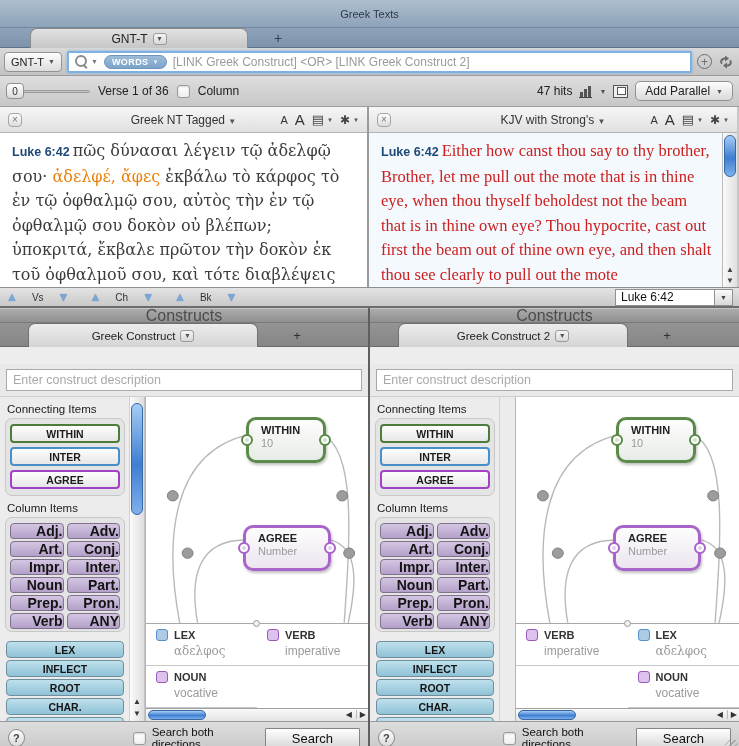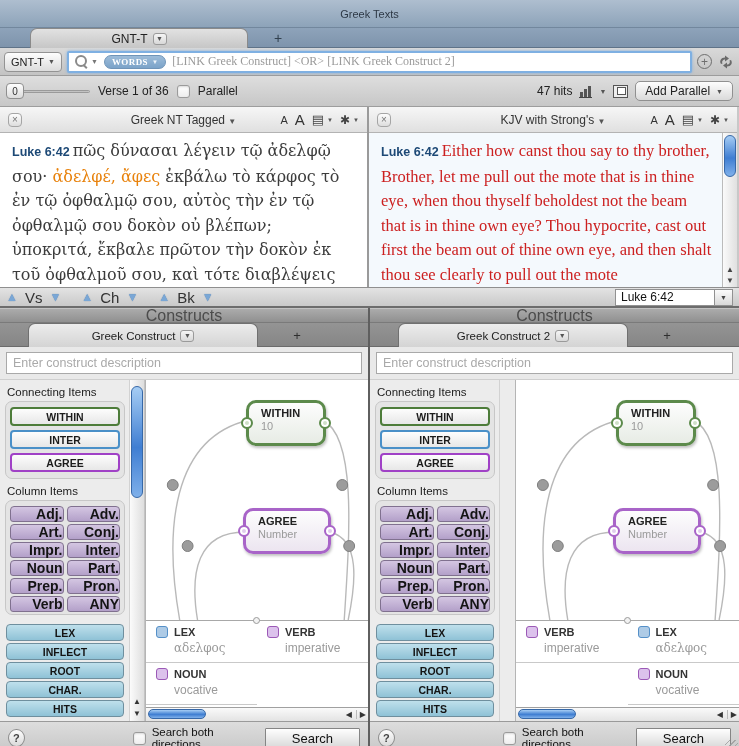--- a/index.html
+++ b/index.html
@@ -18,21 +18,21 @@
     background:linear-gradient(#f5f5f5,#d8d8d8); align-items:center; justify-content:center; font-size:7px; color:#555; }
   .tab-plus { position:absolute; left:248px; top:0; width:60px; height:20px; display:flex; align-items:center;
     justify-content:center; font-size:14px; color:#31404f; }
 
   .search-row { height:28px; background:linear-gradient(#d9d9d9,#c3c3c3); border-bottom:1px solid #9c9c9c;
     display:flex; align-items:center; padding:0 4px; gap:5px; }
   .module-btn { width:58px; height:20px; background:linear-gradient(#fdfdfd,#dcdcdc); border:1px solid #939393;
     border-radius:4px; display:flex; align-items:center; justify-content:center; gap:4px; font-size:11px; color:#222; }
   .dd-caret { font-size:7px; color:#555; }
   .search-field { flex:1; height:22px; background:#fff; border:2px solid #7fb0e2; box-shadow:0 0 3px #7fb0e2;
-    border-radius:2px; display:flex; align-items:center; padding:0 6px; gap:6px; overflow:hidden;font-family:Liberation Serif, serif; }
+    border-radius:2px; display:flex; align-items:center; padding:0 6px; gap:6px; overflow:hidden; }
   .mag { position:relative; width:13px; height:13px; flex:0 0 auto; }
   .mag::before { content:""; position:absolute; left:0; top:0; width:8px; height:8px; border:2px solid #8a8a8a; border-radius:50%; }
   .mag::after { content:""; position:absolute; left:9px; top:9px; width:5px; height:2px; background:#8a8a8a; transform:rotate(45deg); transform-origin:0 0; }
   .mag-caret { font-size:7px; color:#777; margin-left:-3px; }
   .words-pill { height:14px; padding:0 7px; border-radius:8px; background:linear-gradient(#9dbcd9,#7ba3c9);
     border:1px solid #6f94b8; color:#fff; font-size:9px; font-weight:bold; letter-spacing:.4px;
     display:flex; align-items:center; gap:4px; flex:0 0 auto; }
   .words-pill .dd-caret { color:#eef4fa; font-size:6px; }
   .query-text { font-size:12px; color:#9a9a9a; white-space:nowrap; }
   .circle-plus { width:15px; height:15px; border:1.5px solid #6e6e6e; border-radius:50%; color:#6e6e6e;
@@ -76,40 +76,40 @@
   .v-scroll { position:absolute; top:26px; right:0; bottom:0; width:15px; background:linear-gradient(to right,#fafafa,#e0e0e0);
     border-left:1px solid #bbb; }
   .v-thumb { position:absolute; top:2px; left:1px; width:12px; height:42px; border-radius:7px;
     background:linear-gradient(#a6cdf4,#3f7ed2 55%,#7fb0ea); border:1px solid #3668a8; }
   .v-arrows { position:absolute; bottom:2px; left:0; right:0; display:flex; flex-direction:column; align-items:center; gap:2px;
     font-size:8px; color:#444; }
 
   .nav-row { height:20px; background:linear-gradient(#e3e3e3,#c9c9c9); border-bottom:2px solid #6c6c6c;
     display:flex; align-items:center; padding:0 6px; gap:6px; }
   .nav-tri { font-size:12px; color:#7aa7d6; line-height:1; text-shadow:0 0 1px #4a77a6; }
-  .nav-label { font-size:15px; color:#333; margin:0 1px; }
+  .nav-label { font-size:10px; color:#333; margin:0 8px; }
   .goto-combo { margin-left:auto; display:flex; align-items:center; }
   .goto-field { width:100px; height:17px; background:#fff; border:1px solid #919191; font-size:12px; color:#111;
     display:flex; align-items:center; padding:0 5px; }
   .goto-btn { width:18px; height:17px; border:1px solid #919191; border-left:none; background:linear-gradient(#fbfbfb,#d8d8d8);
     display:flex; align-items:center; justify-content:center; font-size:7px; color:#444; }
 
   
   .constructs-row { height:446px; display:flex; }
   .cwin { width:369px; height:446px; display:flex; flex-direction:column; background:#ededed; }
   .cwin.first { border-right:2px solid #5f5f5f; width:370px; }
   .c-titlebar { height:15px; background:linear-gradient(#ababab,#909090); border-top:1px solid #c2c2c2; border-bottom:1px solid #7a7a7a;
     display:flex; align-items:center; justify-content:center; font-size:16px; color:#4c4c4c; }
   .c-tabbar { height:24px; background:linear-gradient(#949494,#868686); position:relative; border-bottom:1px solid #6b6b6b; }
   .c-tab { position:absolute; left:28px; top:0; width:230px; height:24px; background:linear-gradient(#ececec,#d4d4d4);
     border:1px solid #707070; border-bottom:none; border-radius:7px 7px 0 0; display:flex; align-items:center; justify-content:center;
     gap:5px; font-size:11.5px; color:#222; }
   .c-plus { position:absolute; left:262px; top:0; width:70px; height:24px; display:flex; align-items:center; justify-content:center;
     font-size:13px; color:#2f2f2f; }
-  .c-desc { height:33px; background:#e9e9e9; display:flex; align-items:center; padding:0 6px; border-bottom:1px solid #cfcfcf; }
+  .c-desc { height:33px; background:#e9e9e9; display:flex; align-items:center; padding:0 6px; border-bottom:1px solid #cfcfcf;margin-top:17px; }
   .c-desc input { width:100%; height:22px; border:1px solid #a9a9a9; background:#fff; font-family:"Liberation Sans",sans-serif;
     font-size:12.5px; color:#333; padding:0 6px; outline:none; }
   .c-desc input::placeholder { color:#a9a9a9; }
 
   .c-main { flex:1; display:flex; overflow:hidden; }
   .c-left { width:130px; background:#ececec; padding:4px 4px 0 5px; border-right:1px solid #d2d2d2; }
   .c-sec-label { font-size:11.5px; color:#1c1c1c; margin:2px 0 3px 2px; }
   .c-group { background:#e4e4e4; border:1px solid #c7c7c7; border-radius:7px; padding:5px 4px 2px 4px; margin-bottom:6px; }
   .conn-btn { height:19px; margin-bottom:4px; background:linear-gradient(#fdfdfd,#e7e7e7); border:2px solid #888; border-radius:4px;
     display:flex; align-items:center; justify-content:center; font-size:10.5px; font-weight:bold; color:#1b1b1b; }
@@ -218,21 +218,21 @@
 
   <div class="toolbar-row">
     <div class="slider">
       <div class="slider-track"></div>
       <div class="slider-thumb">
           <span>0</span>
         </div>
     </div>
     <span>Verse 1 of 36</span>
     <span class="checkbox"></span>
-    <span>Parallel</span>
+    <span>Column</span>
     <div class="tb-right">
       <span>47 hits</span>
       <span class="chart-icon">
           <b style="height:5px"></b>
           <b style="height:8px"></b>
           <b style="height:11px"></b>
         </span>
       <span class="dd-caret">▼</span>
       <span class="detach-icon"></span>
       <div class="add-parallel">

